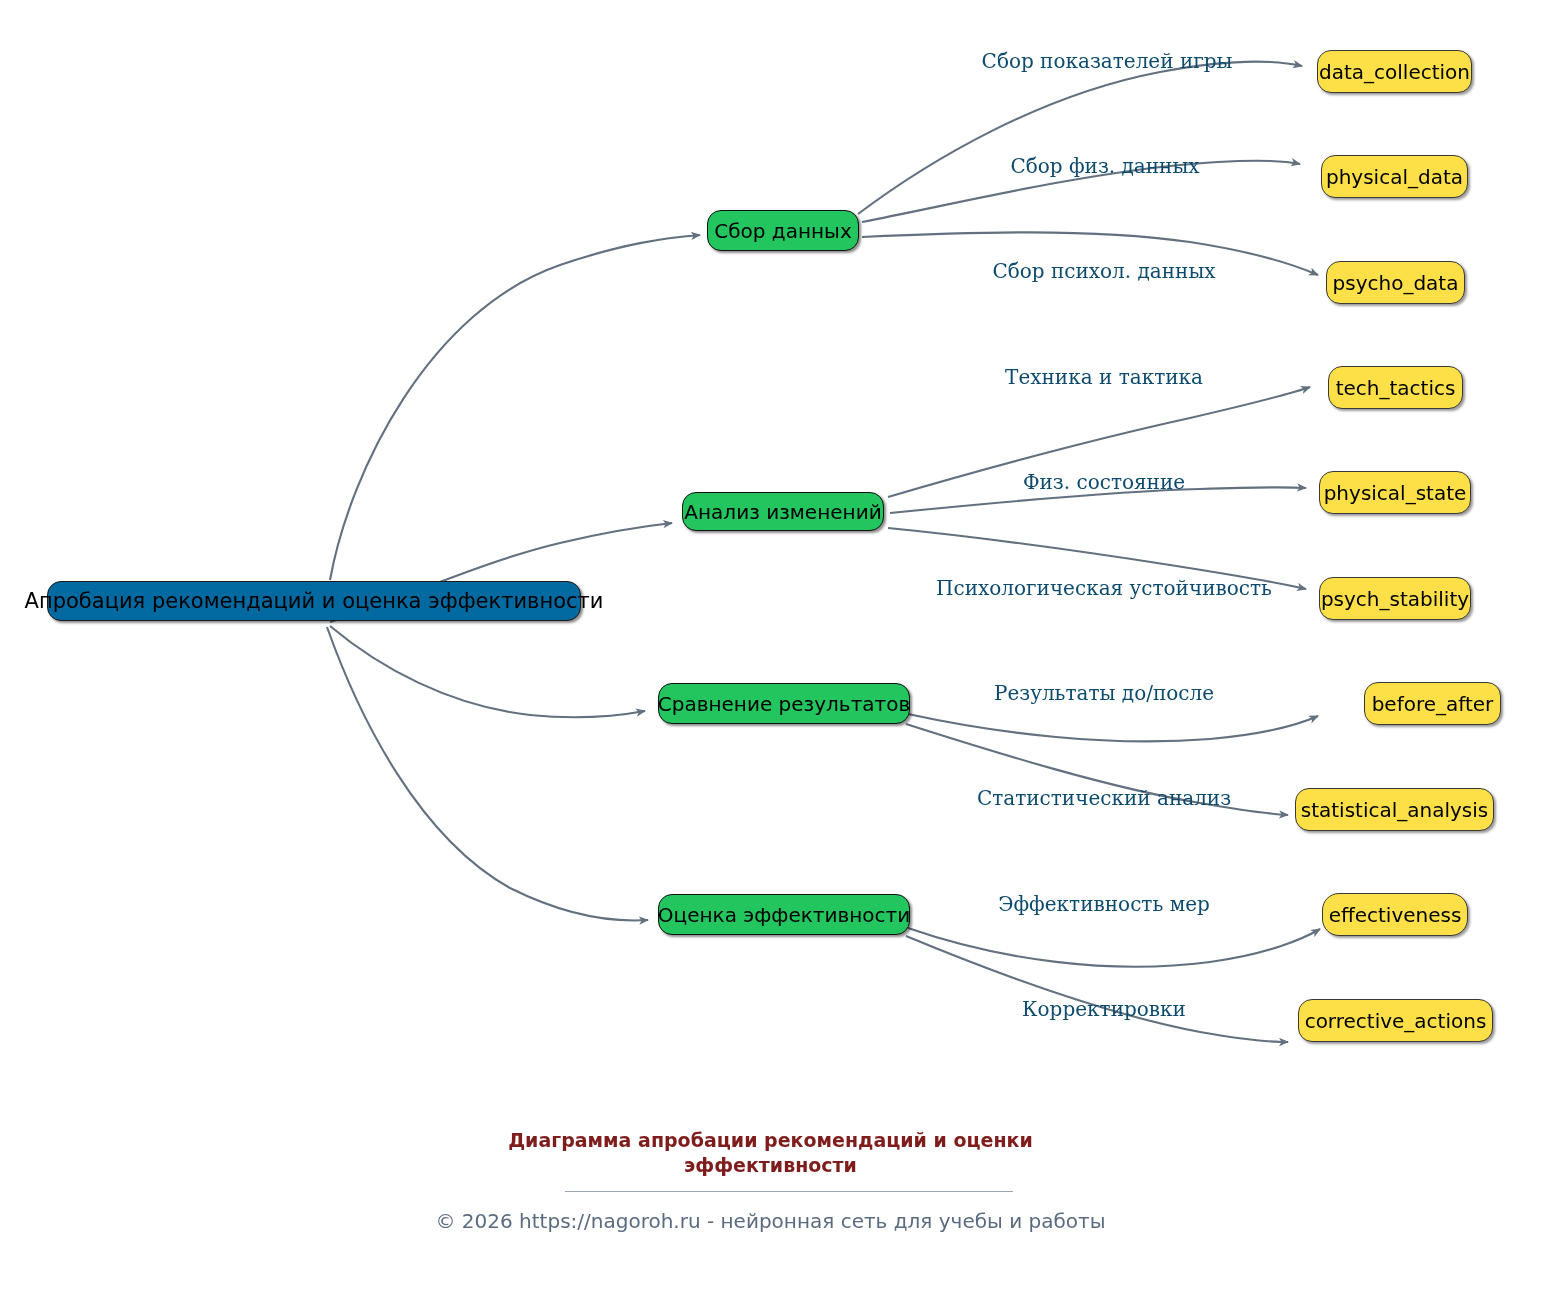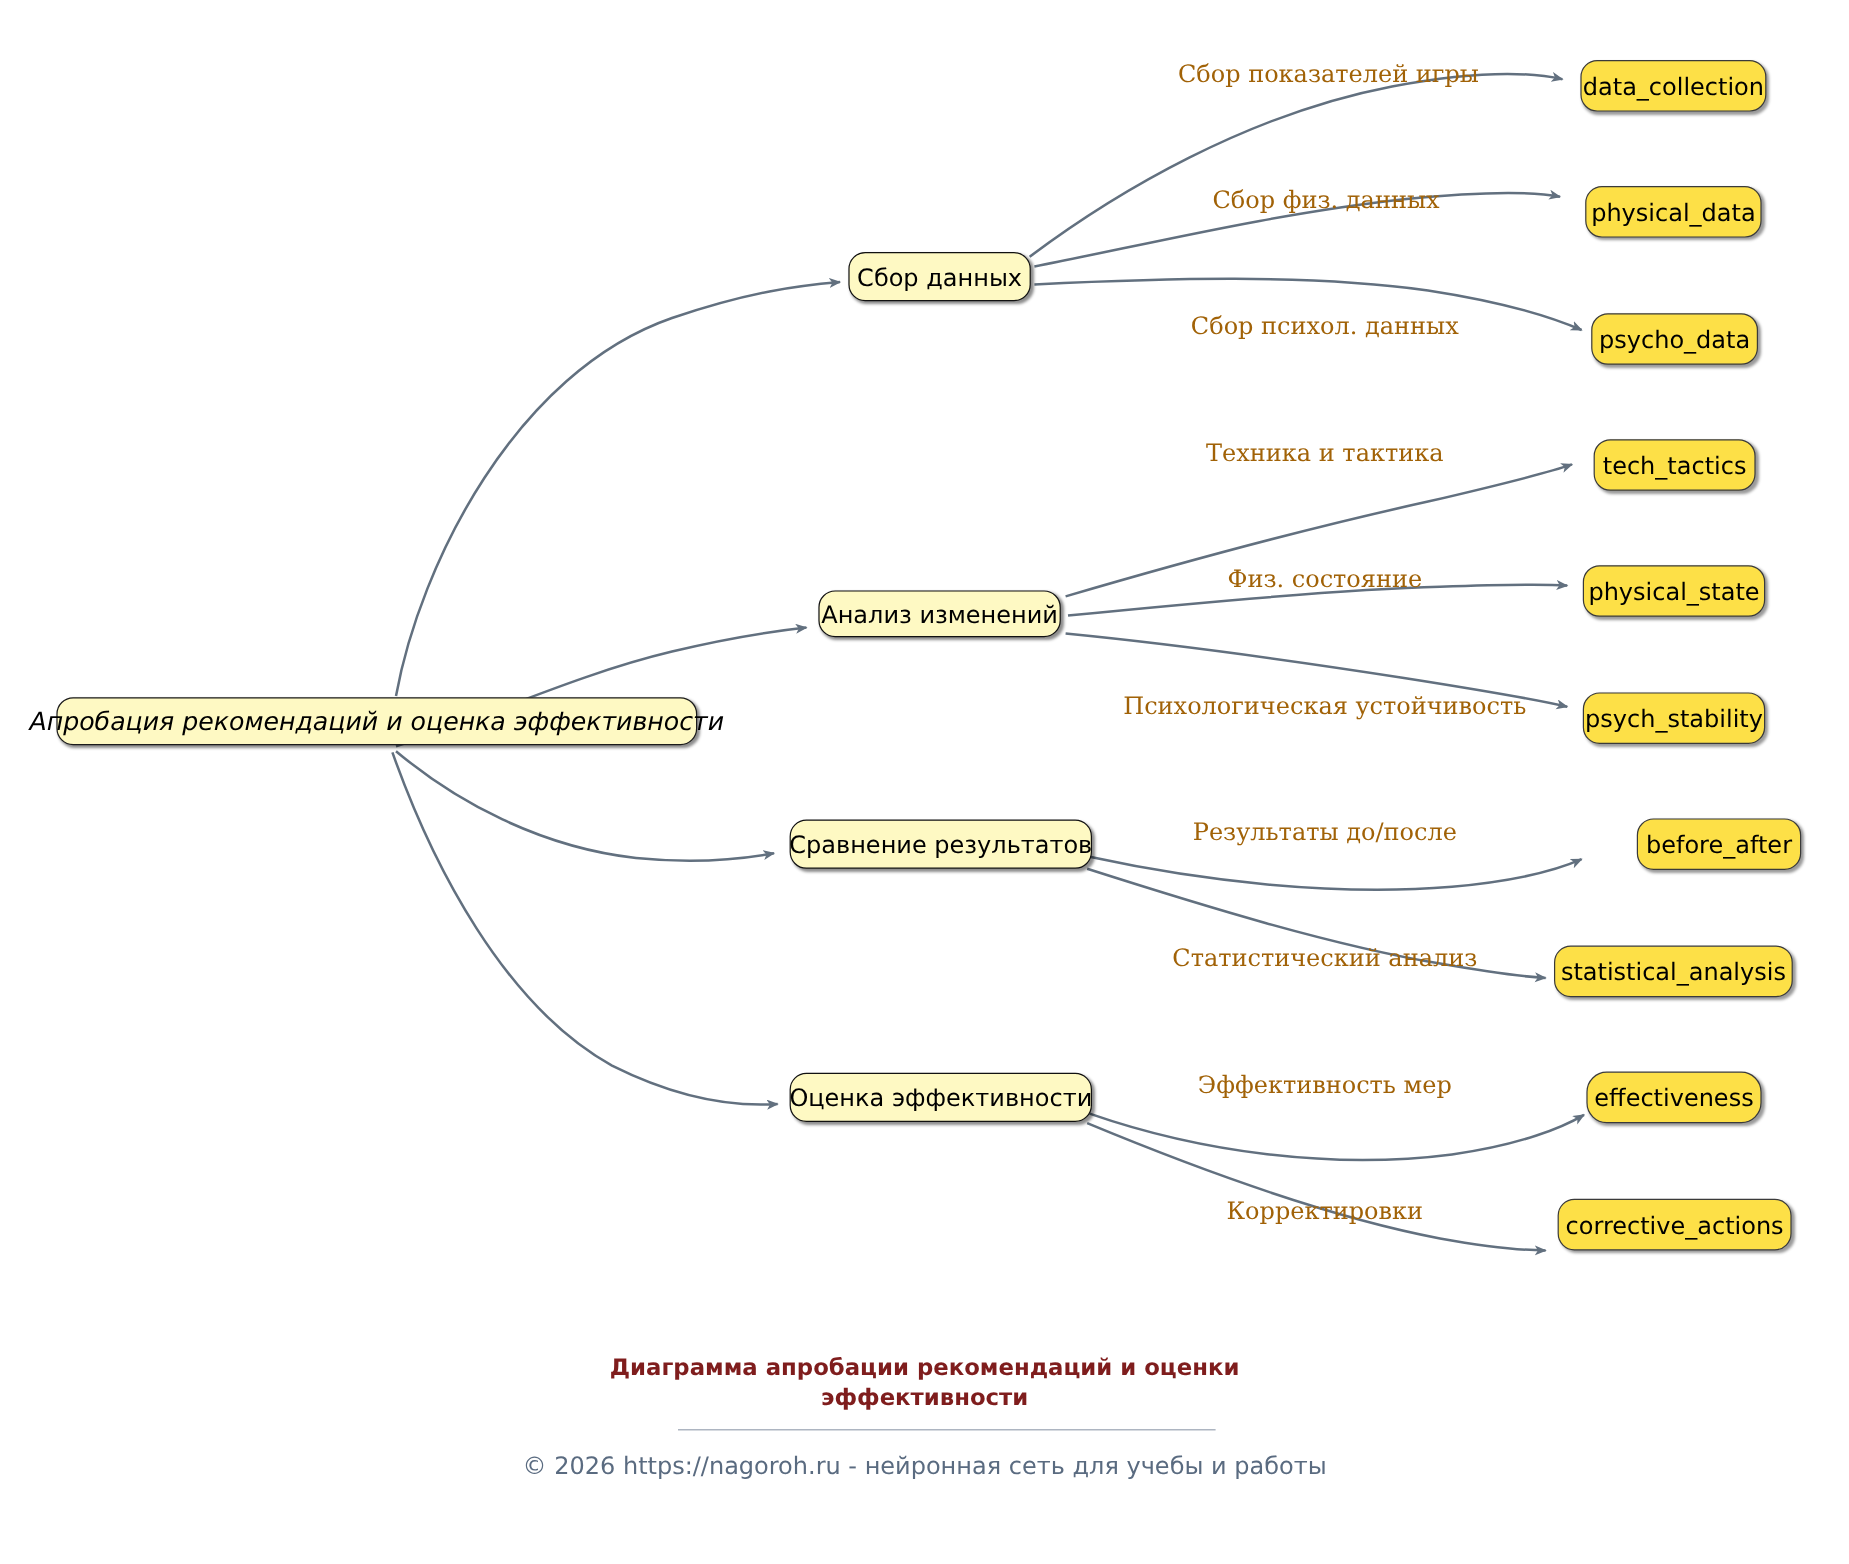--- a/index.html
+++ b/index.html
@@ -28,46 +28,45 @@
     position: absolute;
     box-sizing: border-box;
     display: flex;
     align-items: center;
     justify-content: center;
     border-radius: 14px;
     white-space: nowrap;
     line-height: 1;
   }
   .node-root {
-    background: #fef9c3;
+    background: #0369a1;
     border: 1.6px solid #1b1b1b;
     color: #000000;
     font-size: 21px;
     box-shadow: 2px 2px 2.5px rgba(0,0,0,0.45);
-    font-style: italic;
   }
   .node-branch {
-    background: #fef9c3;
+    background: #22c55e;
     border: 1.6px solid #111111;
     color: #000000;
     font-size: 20px;
     box-shadow: 2px 2px 2.5px rgba(0,0,0,0.45);
   }
   .node-leaf {
     background: #fde047;
     border: 1.6px solid #3a3a3a;
     color: #000000;
     font-size: 20px;
     box-shadow: 2px 2px 2.5px rgba(0,0,0,0.4);
   }
   .edge-label {
     position: absolute;
     font-family: "DejaVu Serif", serif;
     font-size: 20px;
-    color: #a16207;
+    color: #0c4a6e;
     white-space: nowrap;
     transform: translate(-50%, -50%);
     background: transparent;
   }
   .footer {
     position: absolute;
     left: 0;
     width: 1541px;
     text-align: center;
   }

